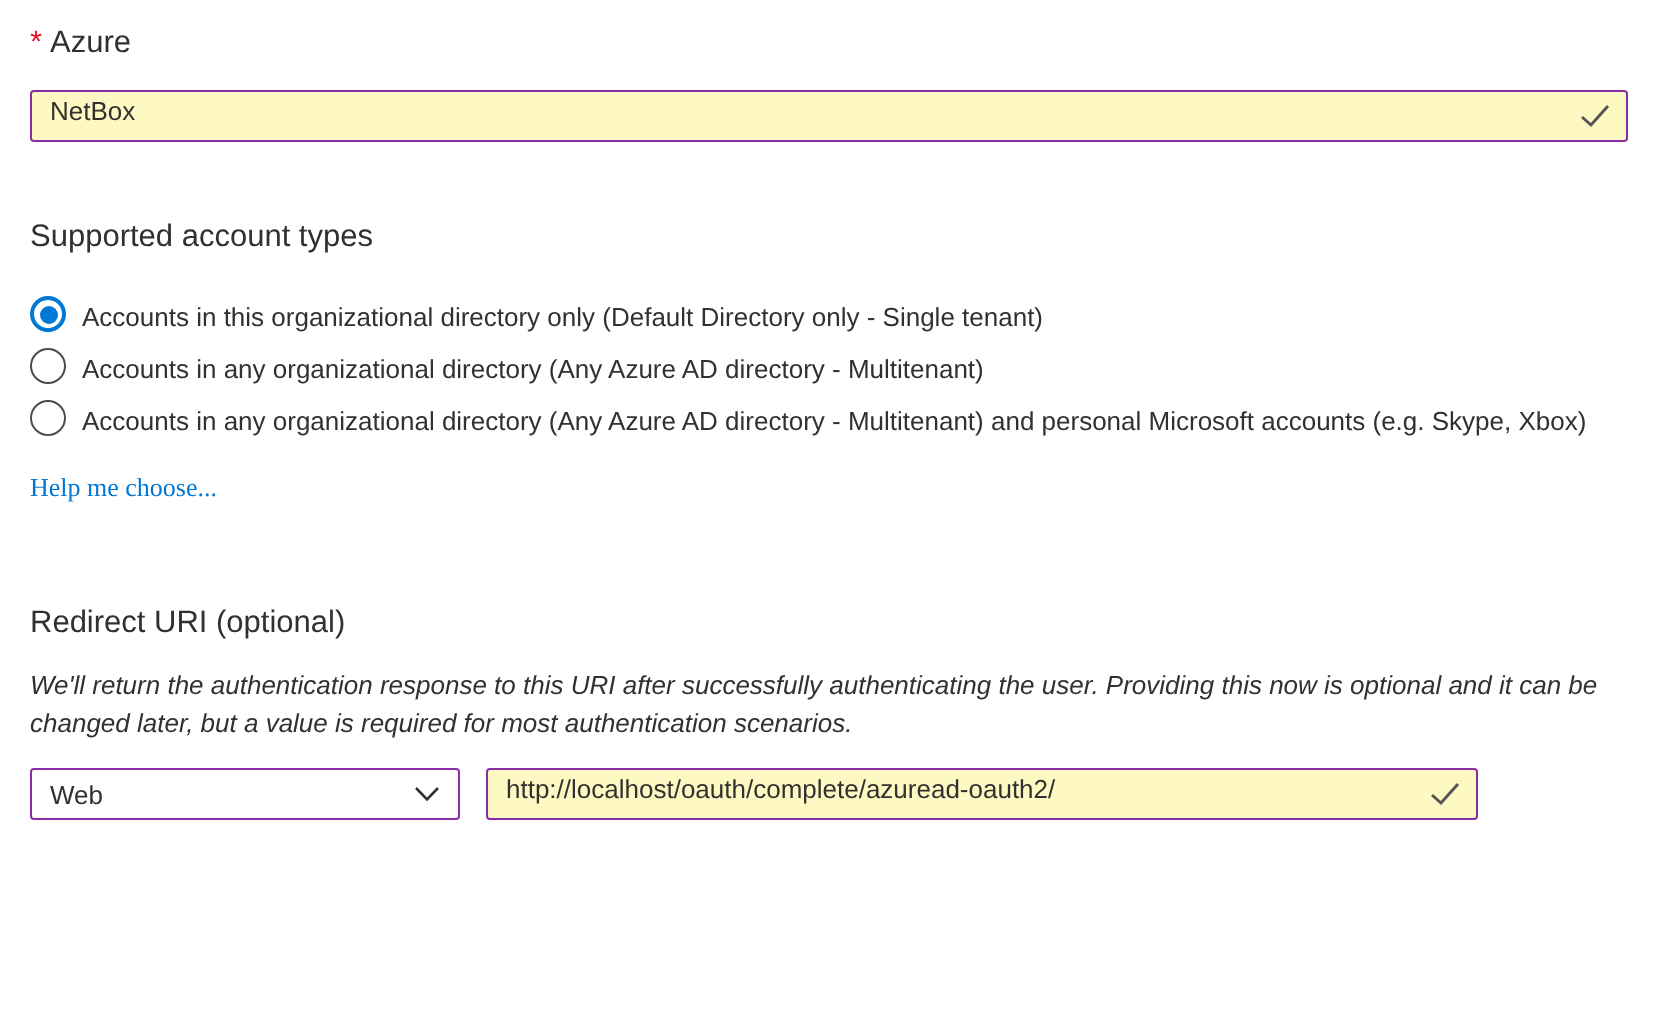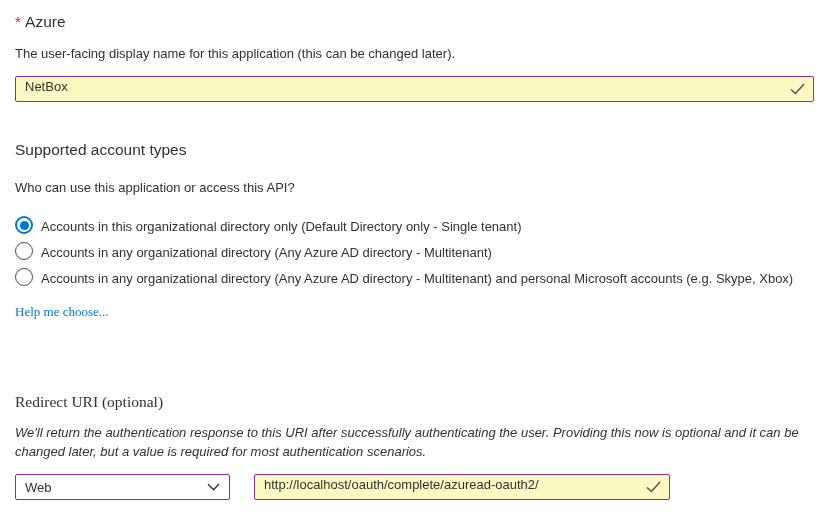--- a/index.html
+++ b/index.html
@@ -81,65 +81,63 @@
     display:inline-block;
     margin-top:18px;
     color:#0078d4;
     font-size:13px;
     text-decoration:none;
     cursor:pointer;
     font-family:Liberation Serif, serif;
   }
 
   
-  .ru-title { margin-top:72px;font-family:Liberation Serif, serif; }
+  .ru-title { margin-top:50px; }
   .ru-desc { margin-top:11px; max-width:800px;font-style:italic; }
   .ru-row {
     margin-top:13px;
     display:flex;
     align-items:flex-start;
-    gap:24px;
+    gap:13px;
   }
   .platform-select {
     width:215px;
     height:26px;
     border:1px solid #8a2da5;
     border-radius:2px;
     background:#fff;
     display:flex;
     align-items:center;
     justify-content:space-between;
     padding:0 9px;
     cursor:pointer;
   }
-  .uri-wrap { position:relative; width:416px; }
+  .uri-wrap { position:relative; width:496px; }
 </style>
 </head>
 <body>
 
 <div class="page">
 
   
   <div class="section-title name-title"><span class="required-marker">*</span><span>Azure</span></div>
 
-  <div class="desc-text name-desc">The user-facing display name for this application (this can be changed later).</div>
 
   <div class="input-wrap">
     <input class="text-input" type="text" value="NetBox" style="">
     <span class="valid-check">
       <svg width="15" height="12" viewBox="0 0 15 12">
           <path d="M1 6.5 L5.5 10.5 L14 1" stroke="#575655" stroke-width="1.5" fill="none"></path>
         </svg>
     </span>
   </div>
 
   
   <div class="section-title sat-title">Supported account types</div>
 
-  <div class="desc-text sat-question">Who can use this application or access this API?</div>
 
   <div class="radio-list">
     <div class="radio-row">
       <span class="radio checked"></span>
       <span class="radio-label">Accounts in this organizational directory only (Default Directory only - Single tenant)</span>
     </div>
     <div class="radio-row">
       <span class="radio"></span>
       <span class="radio-label">Accounts in any organizational directory (Any Azure AD directory - Multitenant)</span>
     </div>

